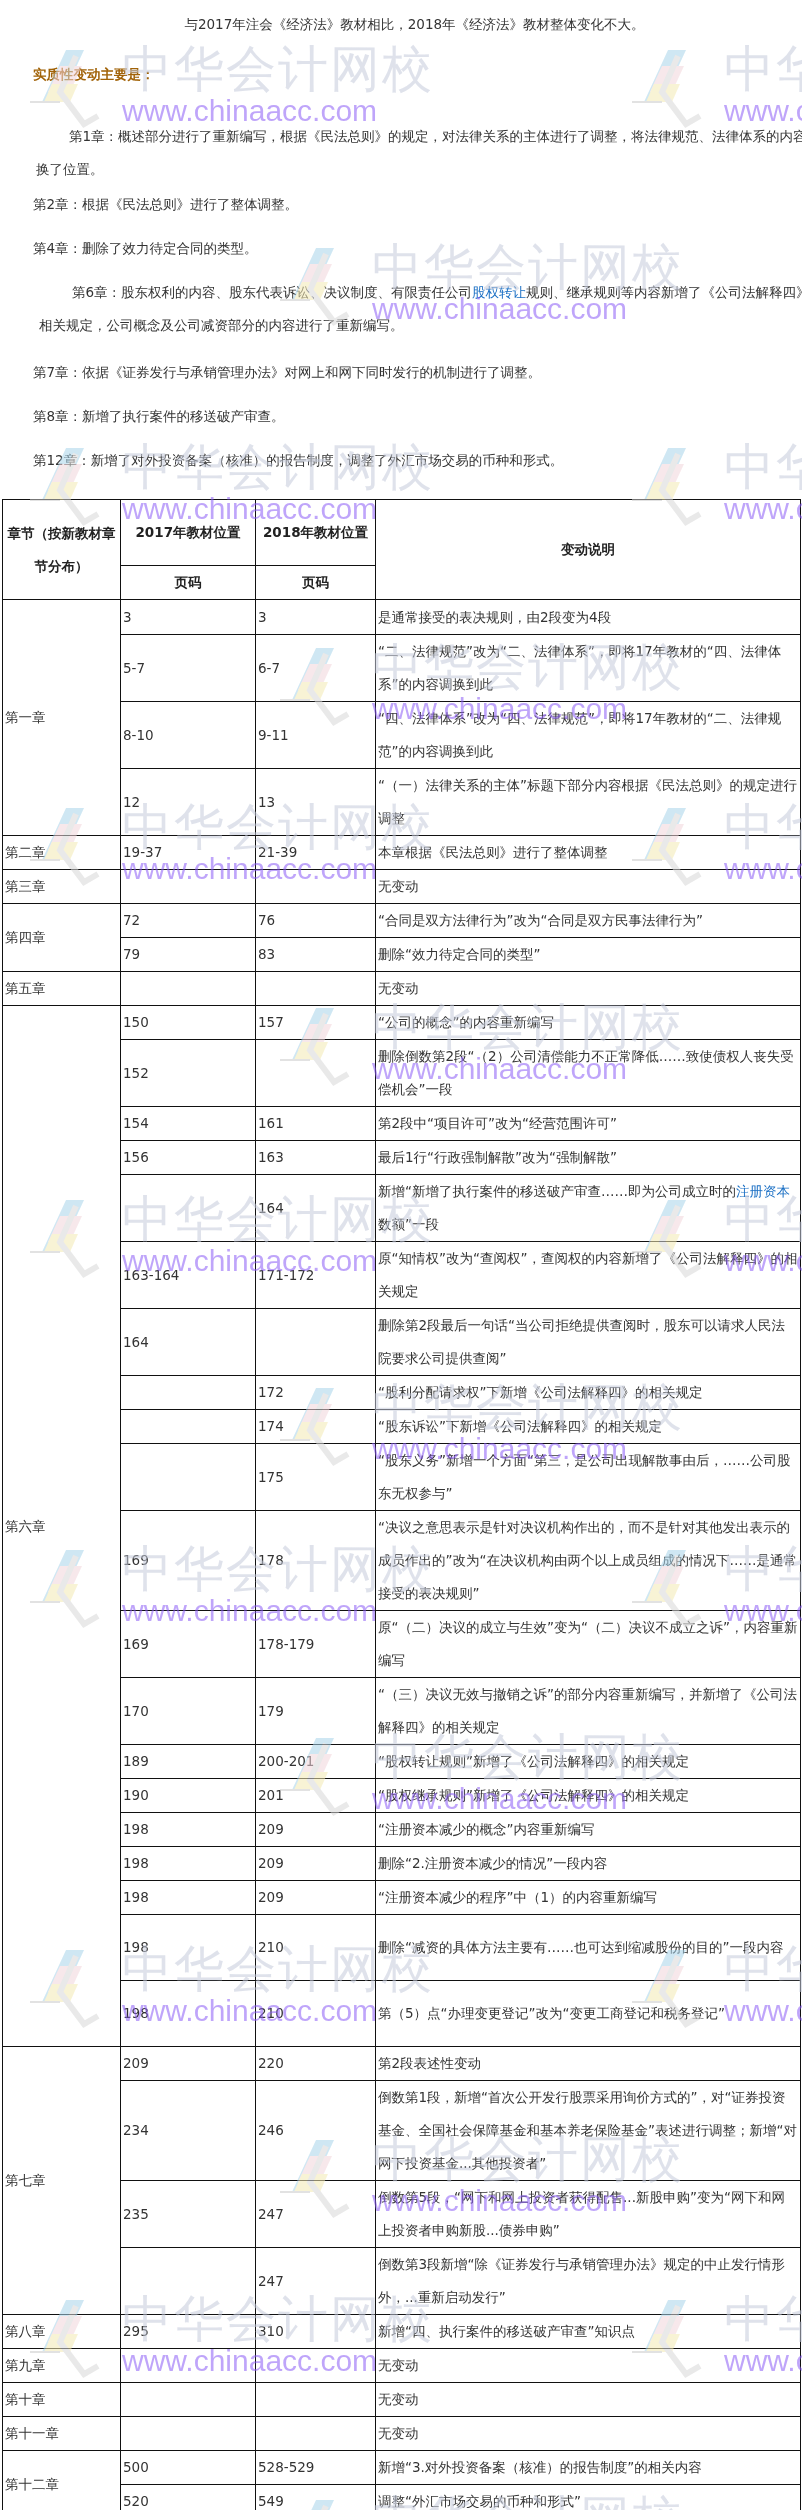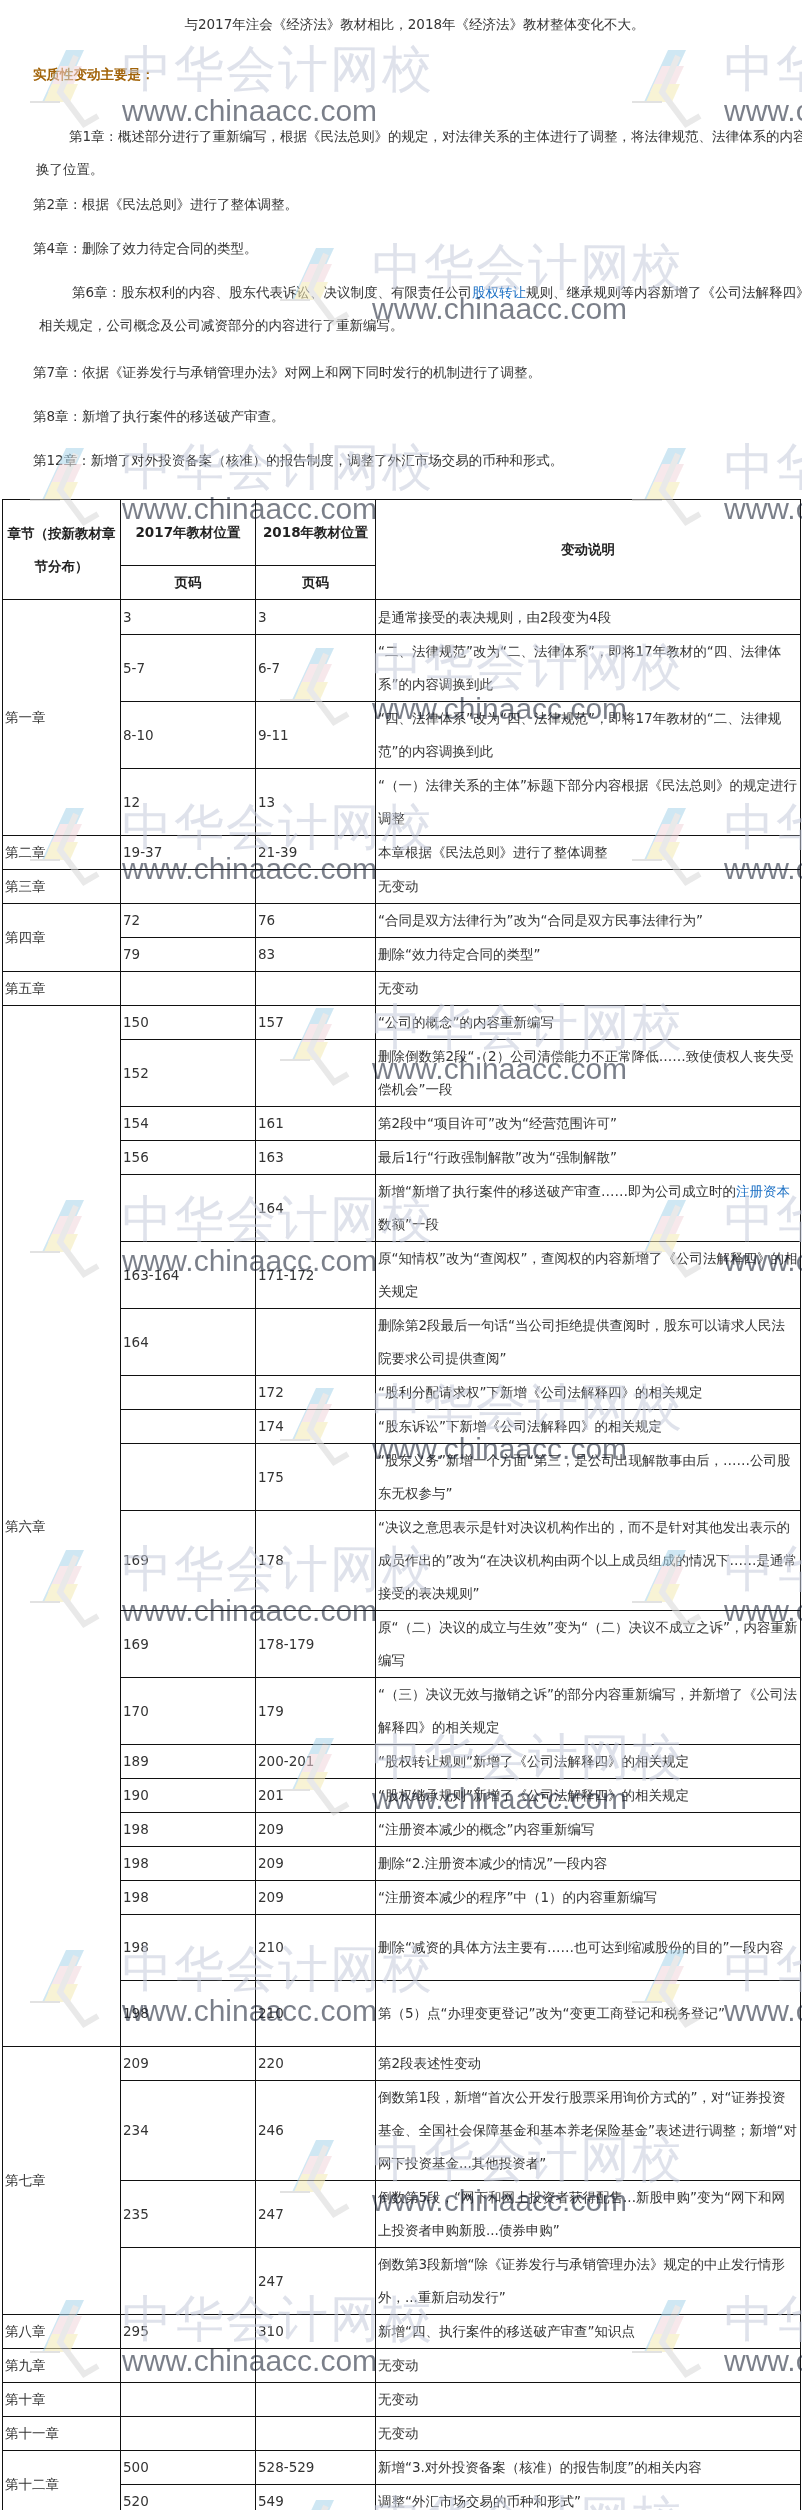--- a/index.html
+++ b/index.html
@@ -24,21 +24,21 @@
     border: 1px solid #111111; padding: 0 2px; vertical-align: middle;
     line-height: 33px; text-align: left; font-weight: normal;
   }
   table.changes th { font-weight: bold; text-align: center; color: #222222; }
   table.changes td.chap { vertical-align: middle; }
   .watermark {
     position: absolute; z-index: 3; pointer-events: none; opacity: 0.55;
     width: 270px; height: 90px;
   }
   .wm-cn { position: absolute; left: 112px; top: -6px; font-size: 50px; color: #c6ccdc; letter-spacing: 2px; font-family: "DejaVu Sans", sans-serif; white-space: nowrap; }
-  .wm-url { position: absolute; left: 112px; top: 52px; font-size: 30px; color: #0f172a; font-family: "Liberation Sans", sans-serif; white-space: nowrap; }
+  .wm-url { position: absolute; left: 112px; top: 52px; font-size: 30px; color: #8b5cf6; font-family: "Liberation Sans", sans-serif; white-space: nowrap; }
   .wm-logo { position: absolute; left: 20px; top: 2px; width: 110px; height: 86px; }
 </style>
 </head>
 <body>
 
 <p class="para" style="top:8px;text-align:center;">与2017年注会《经济法》教材相比，2018年《经济法》教材整体变化不大。</p>
 <p class="para bold" style="top:58px;">实质性变动主要是：</p>
 
 <p class="para" style="top:120px;margin-left:36px;"><span>第1章：</span><span>概述部分进行了重新编写，根据《民法总则》的规定，对法律关系的主体进行了调整，将法律规范、法律体系的内容调换了位置。</span></p>
 

